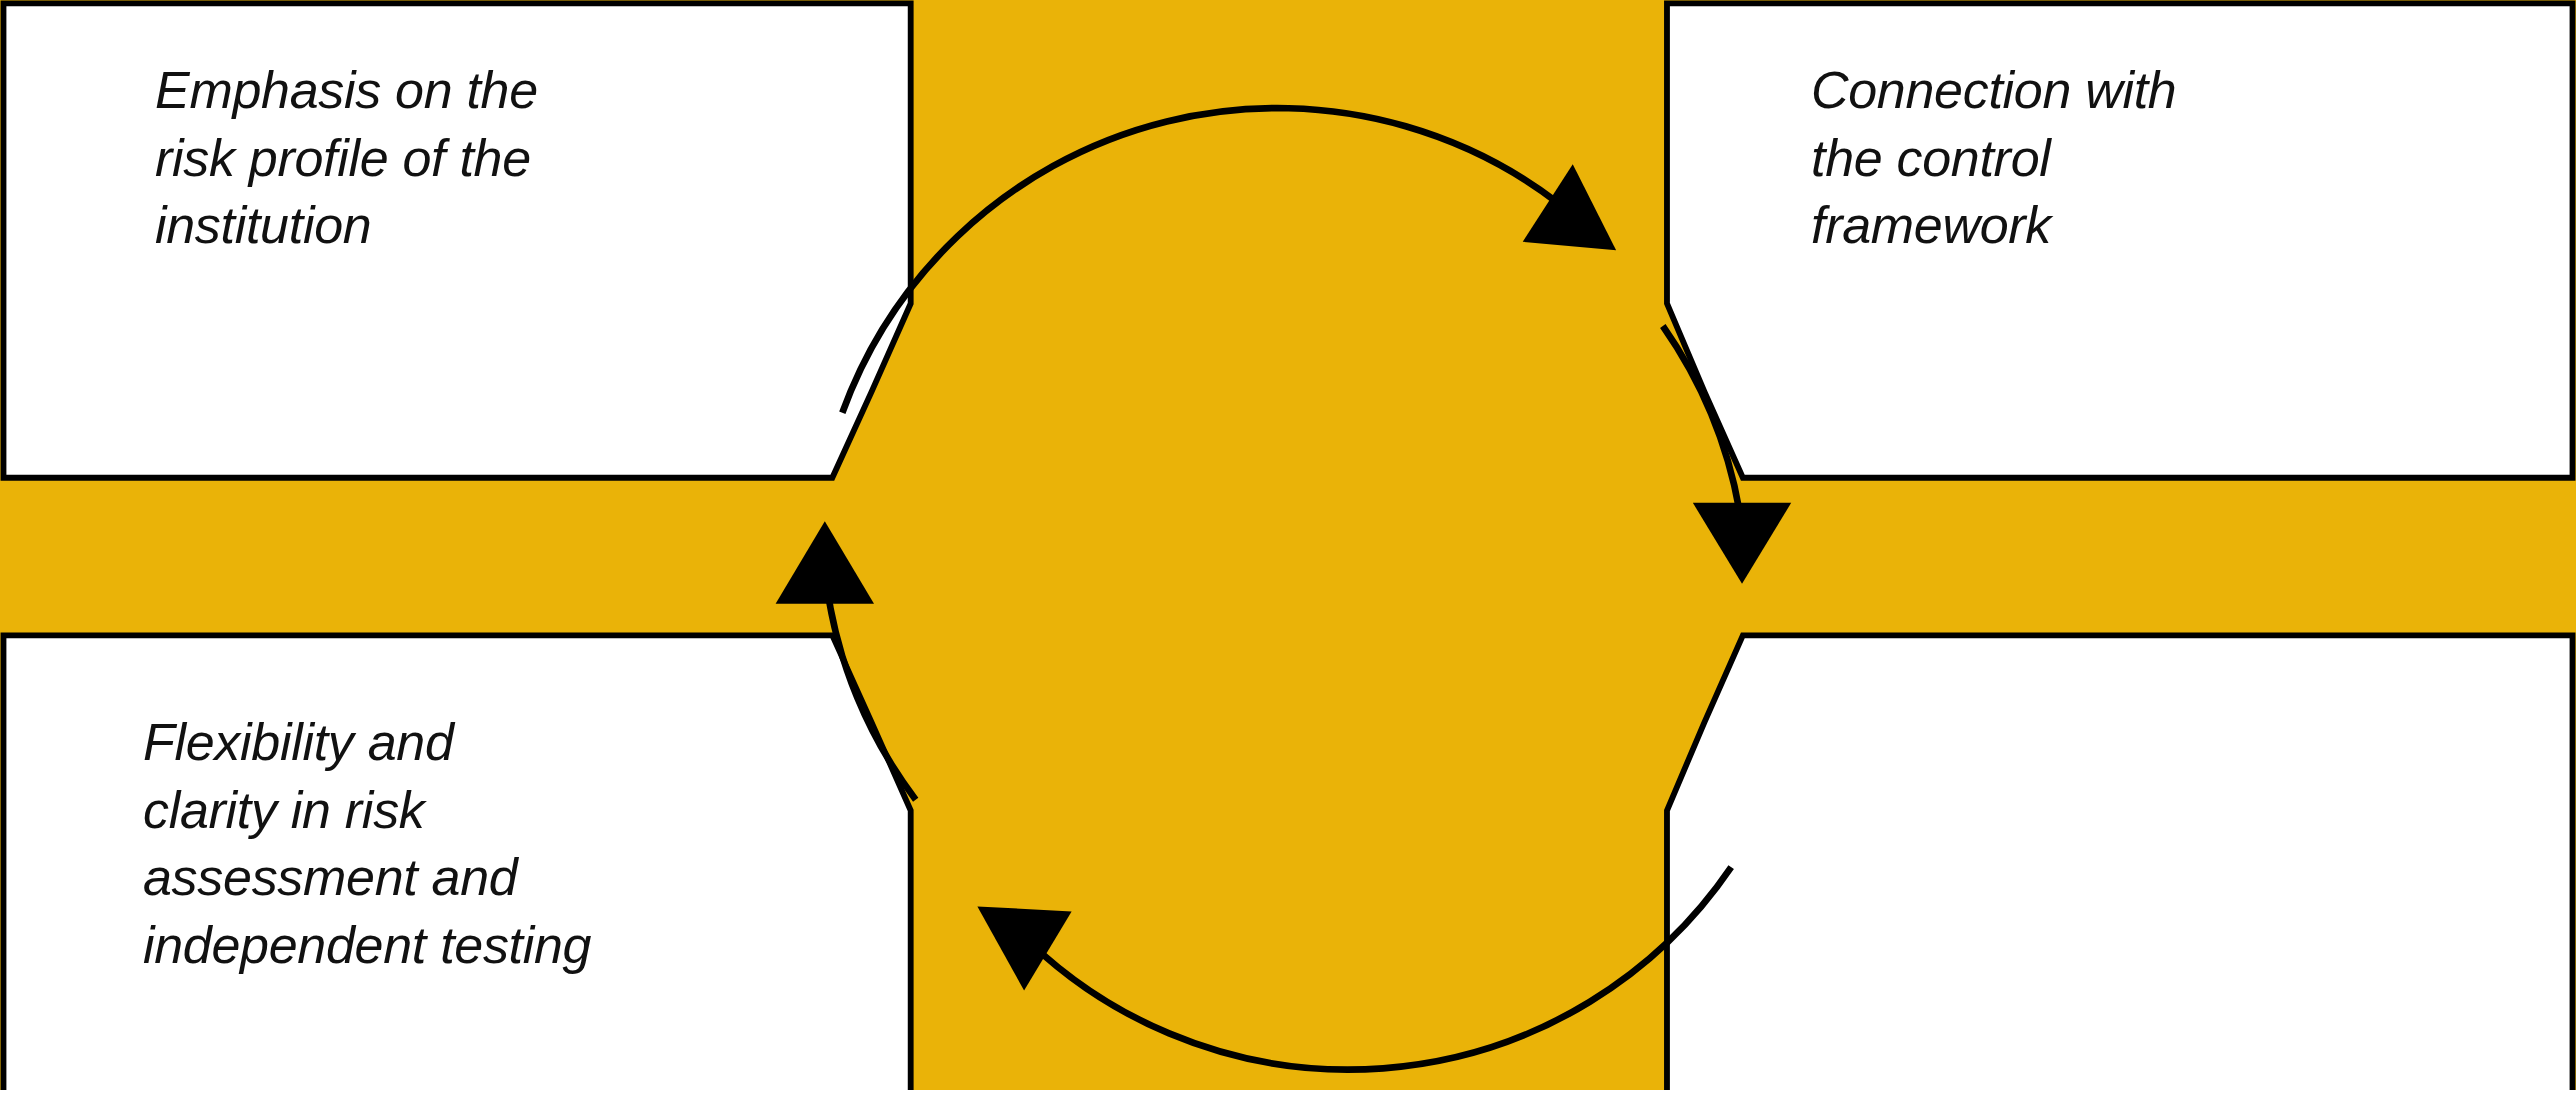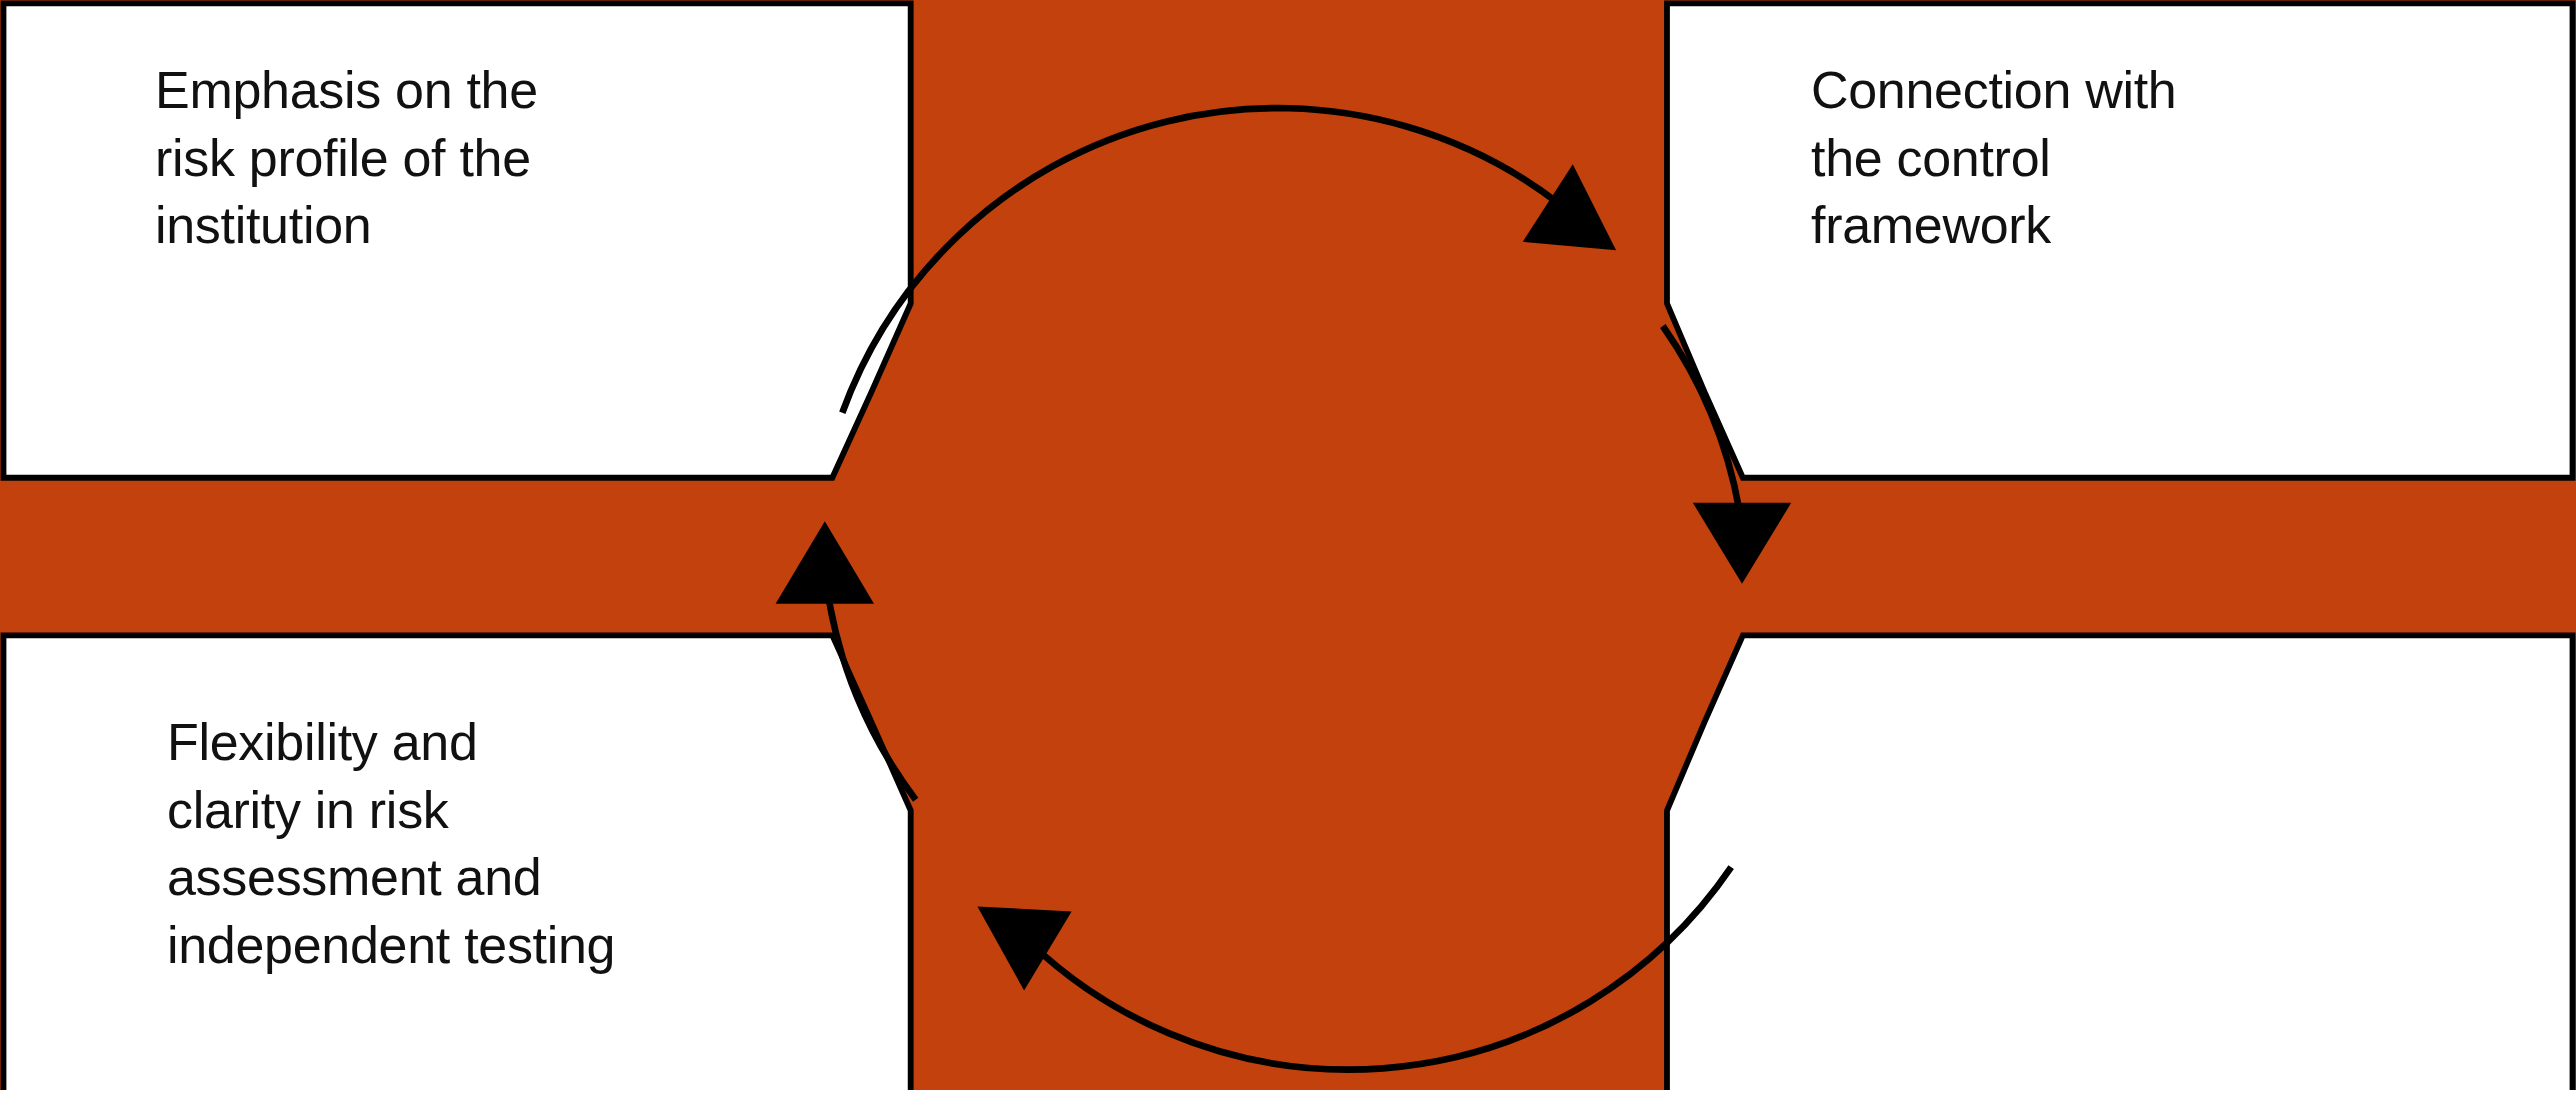--- a/index.html
+++ b/index.html
@@ -8,43 +8,44 @@
     padding: 0;
     background: #ffffff;
   }
   body {
     font-family: "Liberation Sans", "DejaVu Sans", sans-serif;
   }
   #stage {
     position: relative;
     width: 2576px;
     height: 1090px;
-    background: #c2410c;
+    background: #eab308;
     overflow: hidden;
+    font-style: italic;
   }
   #diagram-svg {
     position: absolute;
     left: 0;
     top: 0;
     width: 2576px;
     height: 1114px;
   }
   .box-text {
     position: absolute;
     font-family: "Liberation Sans", "DejaVu Sans", sans-serif;
     font-size: 52px;
     line-height: 1.30;
     color: #111111;
     font-weight: 400;
     white-space: pre-line;
     letter-spacing: -0.3px;
   }
   #box-text-tl { left: 155px; top: 57px;  width: 692px; }
   #box-text-tr { left: 1811px; top: 57px; width: 717px; }
-  #bot-text-bl { left: 143px; top: 709px; width: 751px; margin-left: 24px; }
+  #bot-text-bl { left: 143px; top: 709px; width: 751px; }
   #bot-text-br { left: 1811px; top: 709px; width: 717px; }
 
   .center-text {
     position: absolute;
     left: 884px;
     top: 413px;
     width: 801px;
     text-align: center;
     font-family: "Liberation Sans", "DejaVu Sans", sans-serif;
     font-size: 52px;

